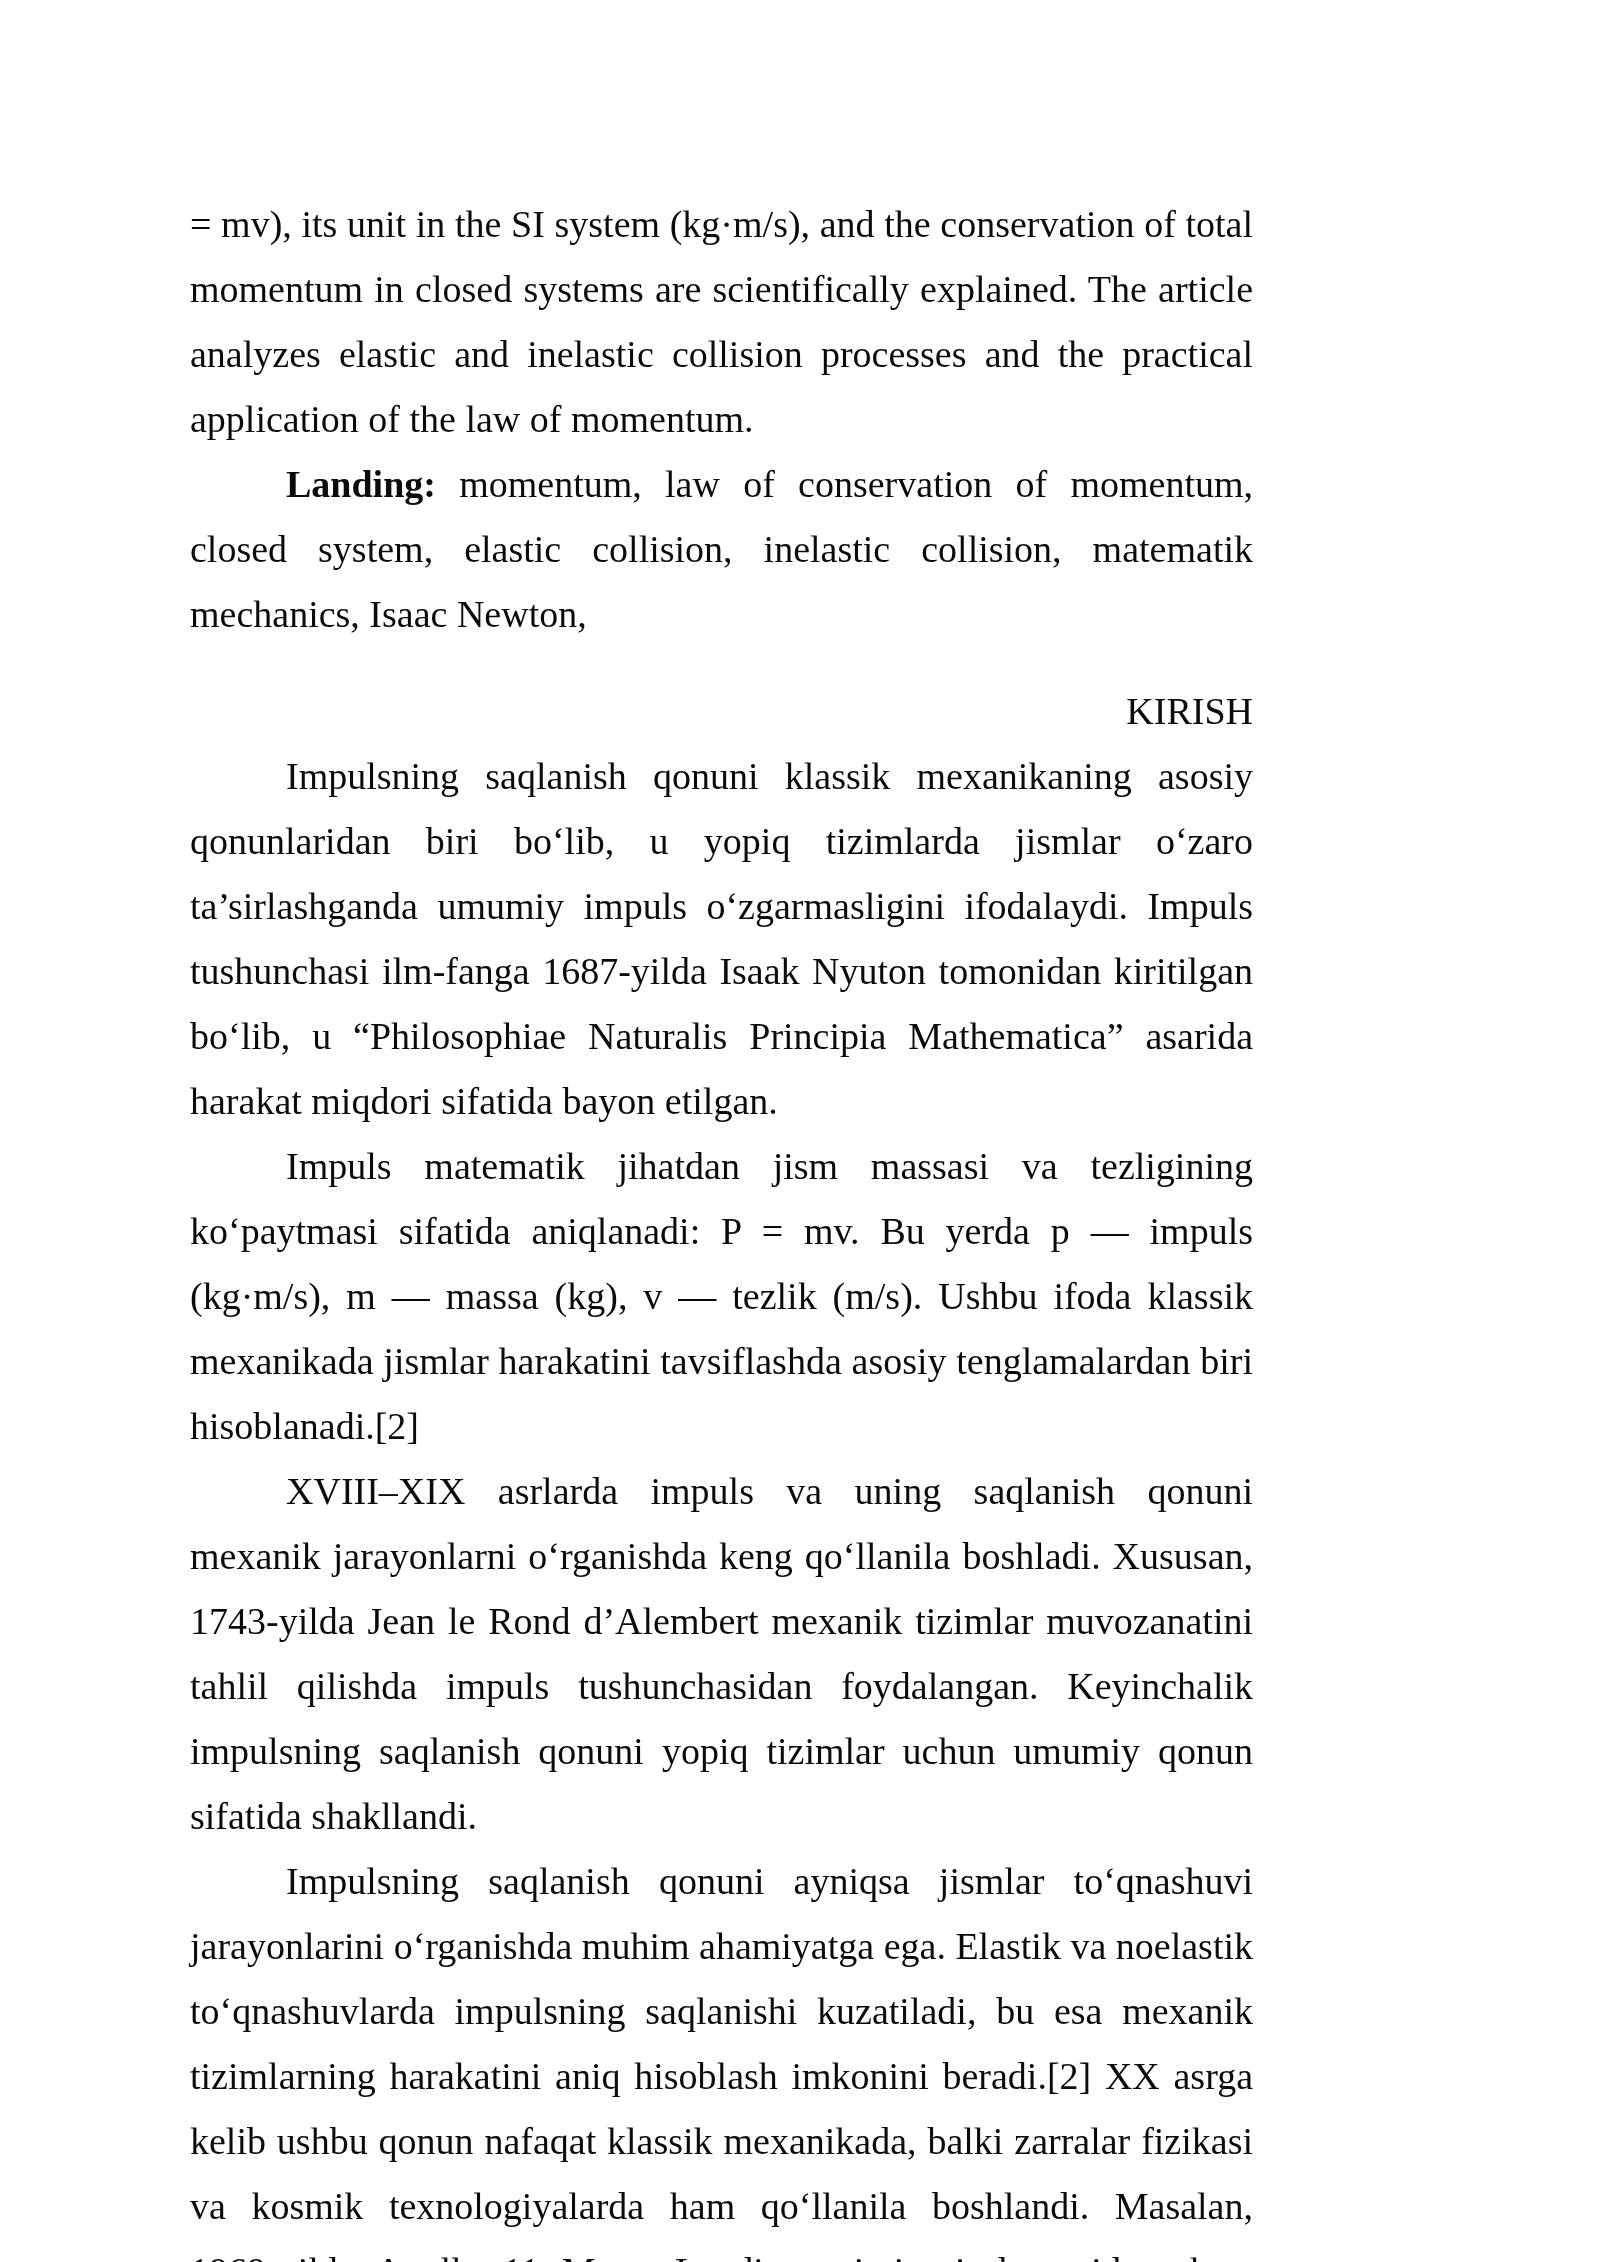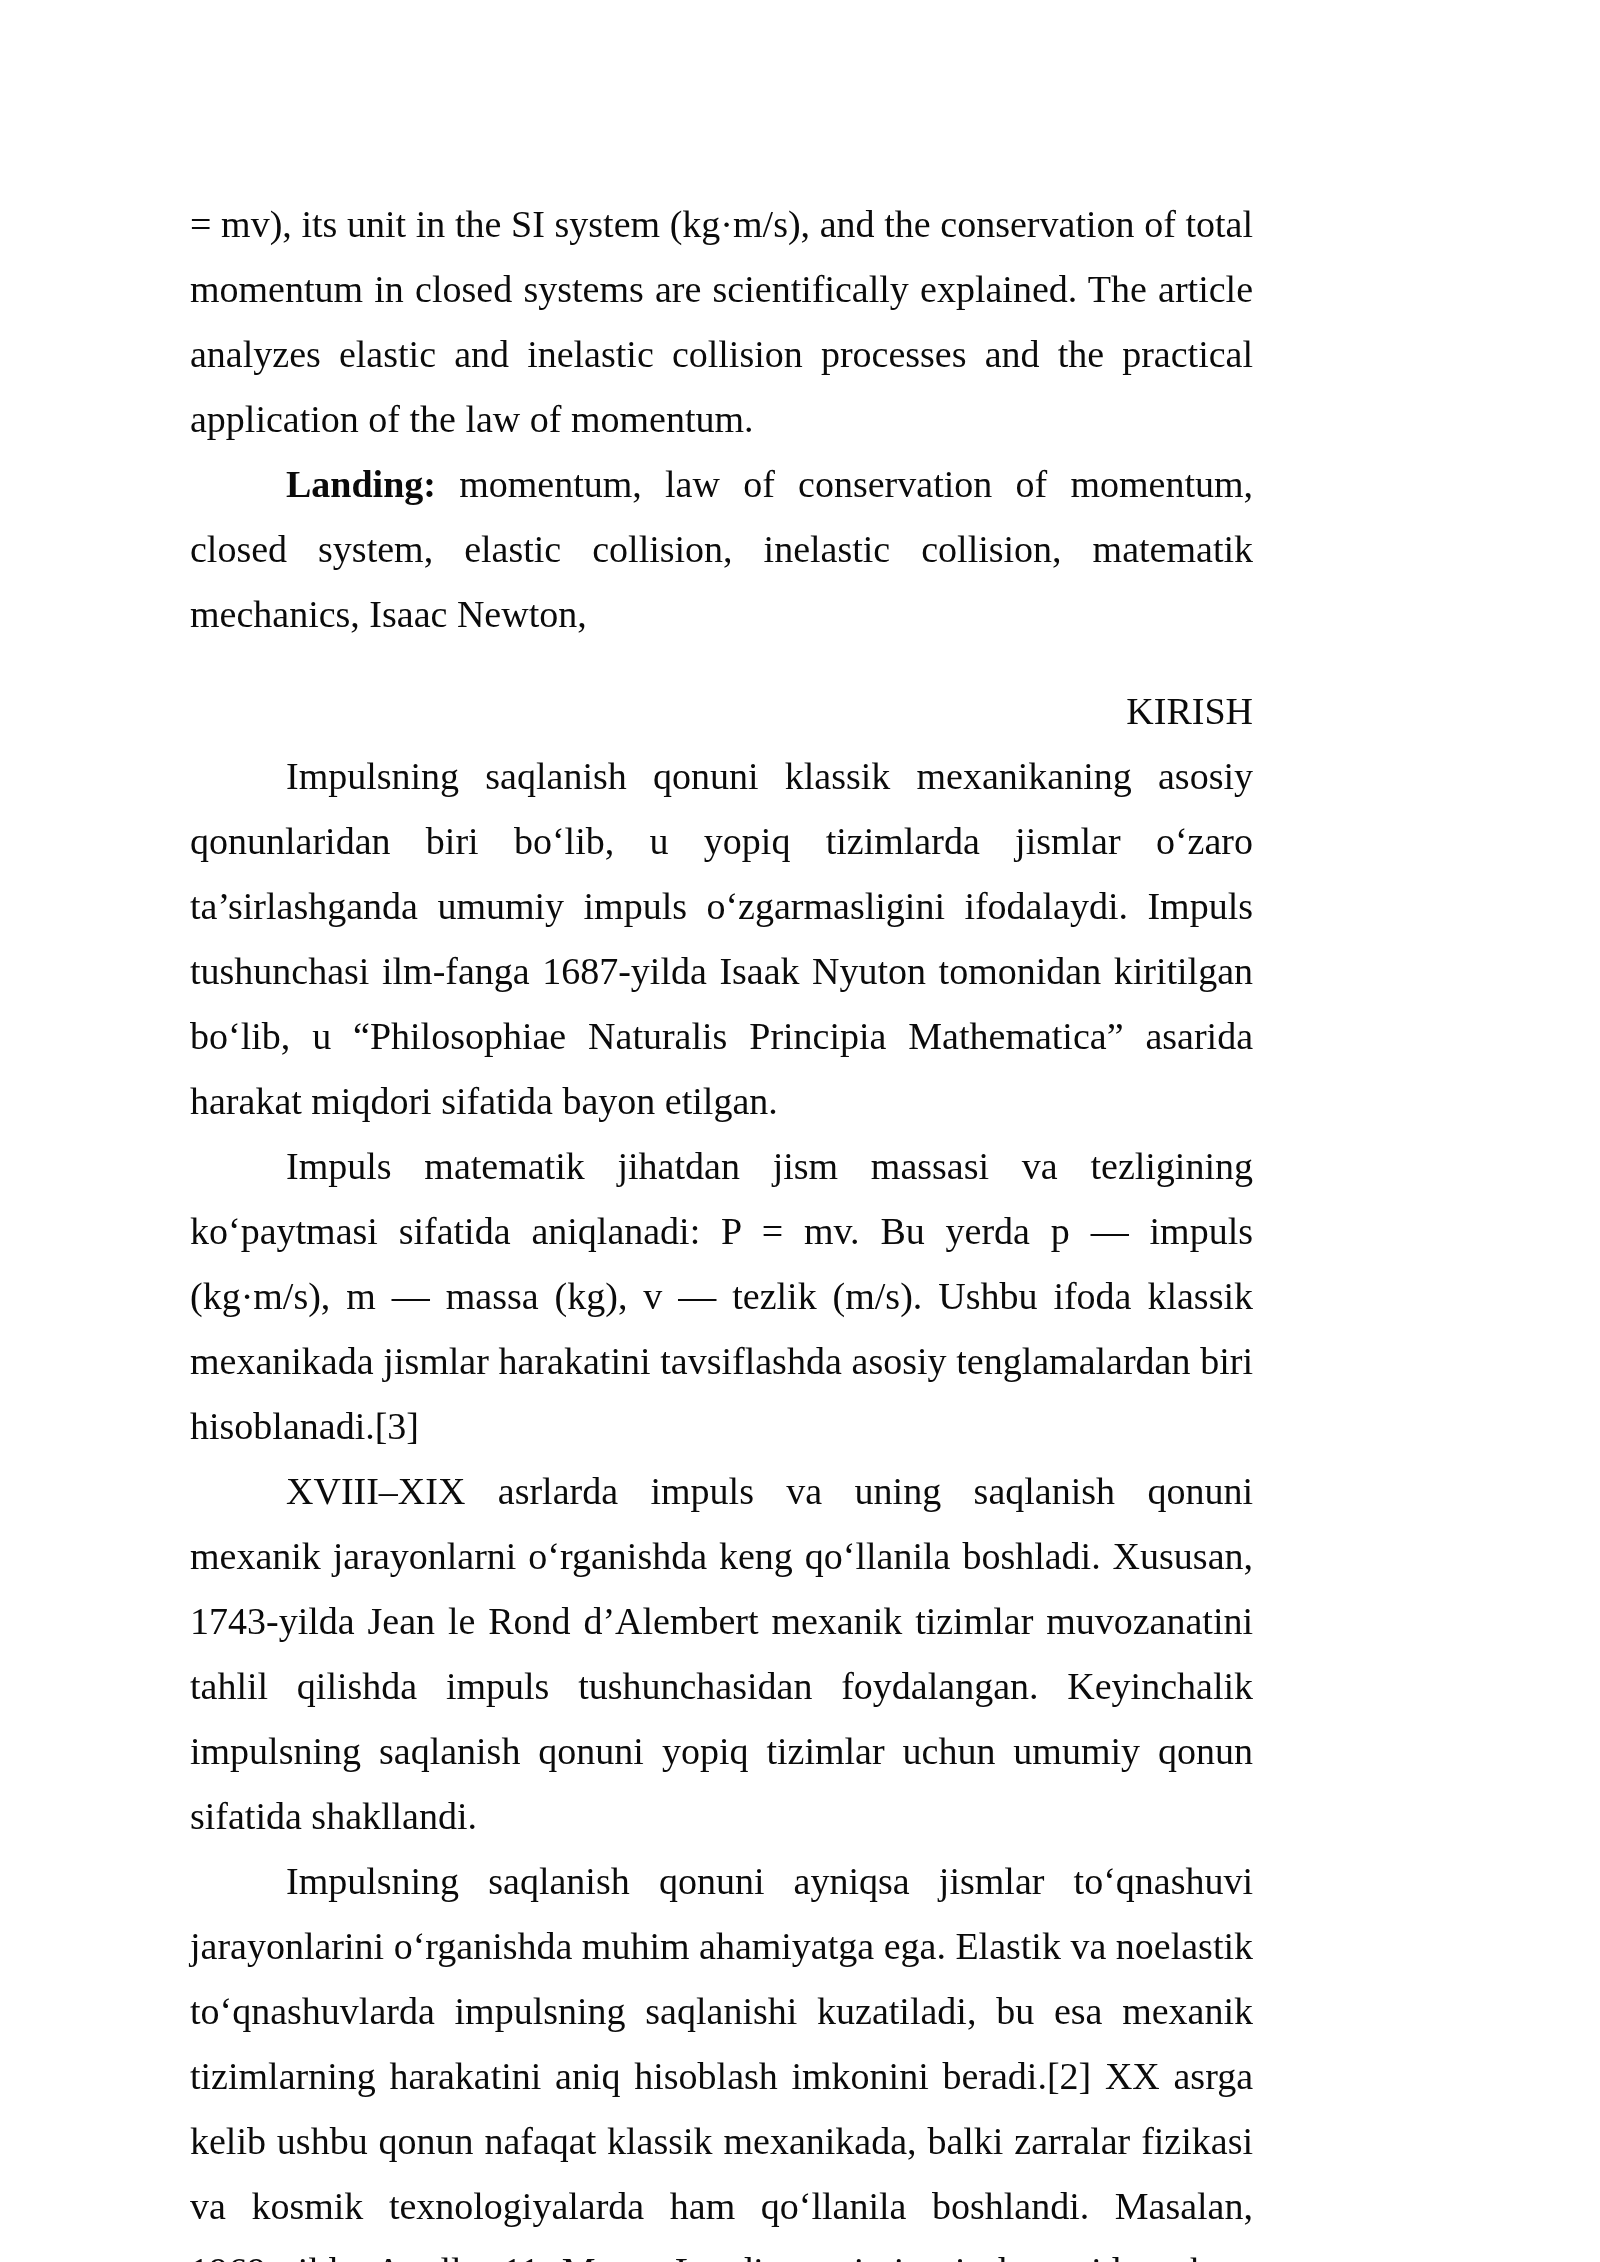--- a/index.html
+++ b/index.html
@@ -43,19 +43,19 @@
 <div class="page">
 
   <p class="para no-indent">= mv), its unit in the SI system (kg·m/s), and the conservation of total momentum in closed systems are scientifically explained. The article analyzes elastic and inelastic collision processes and the practical application of the law of momentum.</p>
 
   <p class="para"><span class="kw-label">Landing:</span><span> momentum, law of conservation of momentum, closed system, elastic collision, inelastic collision, matematik mechanics, Isaac Newton,</span></p>
 
   <p class="para heading">KIRISH</p>
 
   <p class="para">Impulsning saqlanish qonuni klassik mexanikaning asosiy qonunlaridan biri bo‘lib, u yopiq tizimlarda jismlar o‘zaro ta’sirlashganda umumiy impuls o‘zgarmasligini ifodalaydi. Impuls tushunchasi ilm-fanga 1687-yilda Isaak Nyuton tomonidan kiritilgan bo‘lib, u “Philosophiae Naturalis Principia Mathematica” asarida harakat miqdori sifatida bayon etilgan.</p>
 
-  <p class="para">Impuls matematik jihatdan jism massasi va tezligining ko‘paytmasi sifatida aniqlanadi: P = mv. Bu yerda p — impuls (kg·m/s), m — massa (kg), v — tezlik (m/s). Ushbu ifoda klassik mexanikada jismlar harakatini tavsiflashda asosiy tenglamalardan biri hisoblanadi.[3]</p>
+  <p class="para">Impuls matematik jihatdan jism massasi va tezligining ko‘paytmasi sifatida aniqlanadi: P = mv. Bu yerda p — impuls (kg·m/s), m — massa (kg), v — tezlik (m/s). Ushbu ifoda klassik mexanikada jismlar harakatini tavsiflashda asosiy tenglamalardan biri hisoblanadi.[2]</p>
 
   <p class="para">XVIII–XIX asrlarda impuls va uning saqlanish qonuni mexanik jarayonlarni o‘rganishda keng qo‘llanila boshladi. Xususan, 1743-yilda Jean le Rond d’Alembert mexanik tizimlar muvozanatini tahlil qilishda impuls tushunchasidan foydalangan. Keyinchalik impulsning saqlanish qonuni yopiq tizimlar uchun umumiy qonun sifatida shakllandi.</p>
 
   <p class="para">Impulsning saqlanish qonuni ayniqsa jismlar to‘qnashuvi jarayonlarini o‘rganishda muhim ahamiyatga ega. Elastik va noelastik to‘qnashuvlarda impulsning saqlanishi kuzatiladi, bu esa mexanik tizimlarning harakatini aniq hisoblash imkonini beradi.[2] XX asrga kelib ushbu qonun nafaqat klassik mexanikada, balki zarralar fizikasi va kosmik texnologiyalarda ham qo‘llanila boshlandi. Masalan, 1969-yilda Apollo 11 Moon Landing missiyasi davomida raketa harakatini hisoblashda impulsning saqlanish qonunidan foydalanilgan.</p>
 
 </div>
 
 </body></html>

